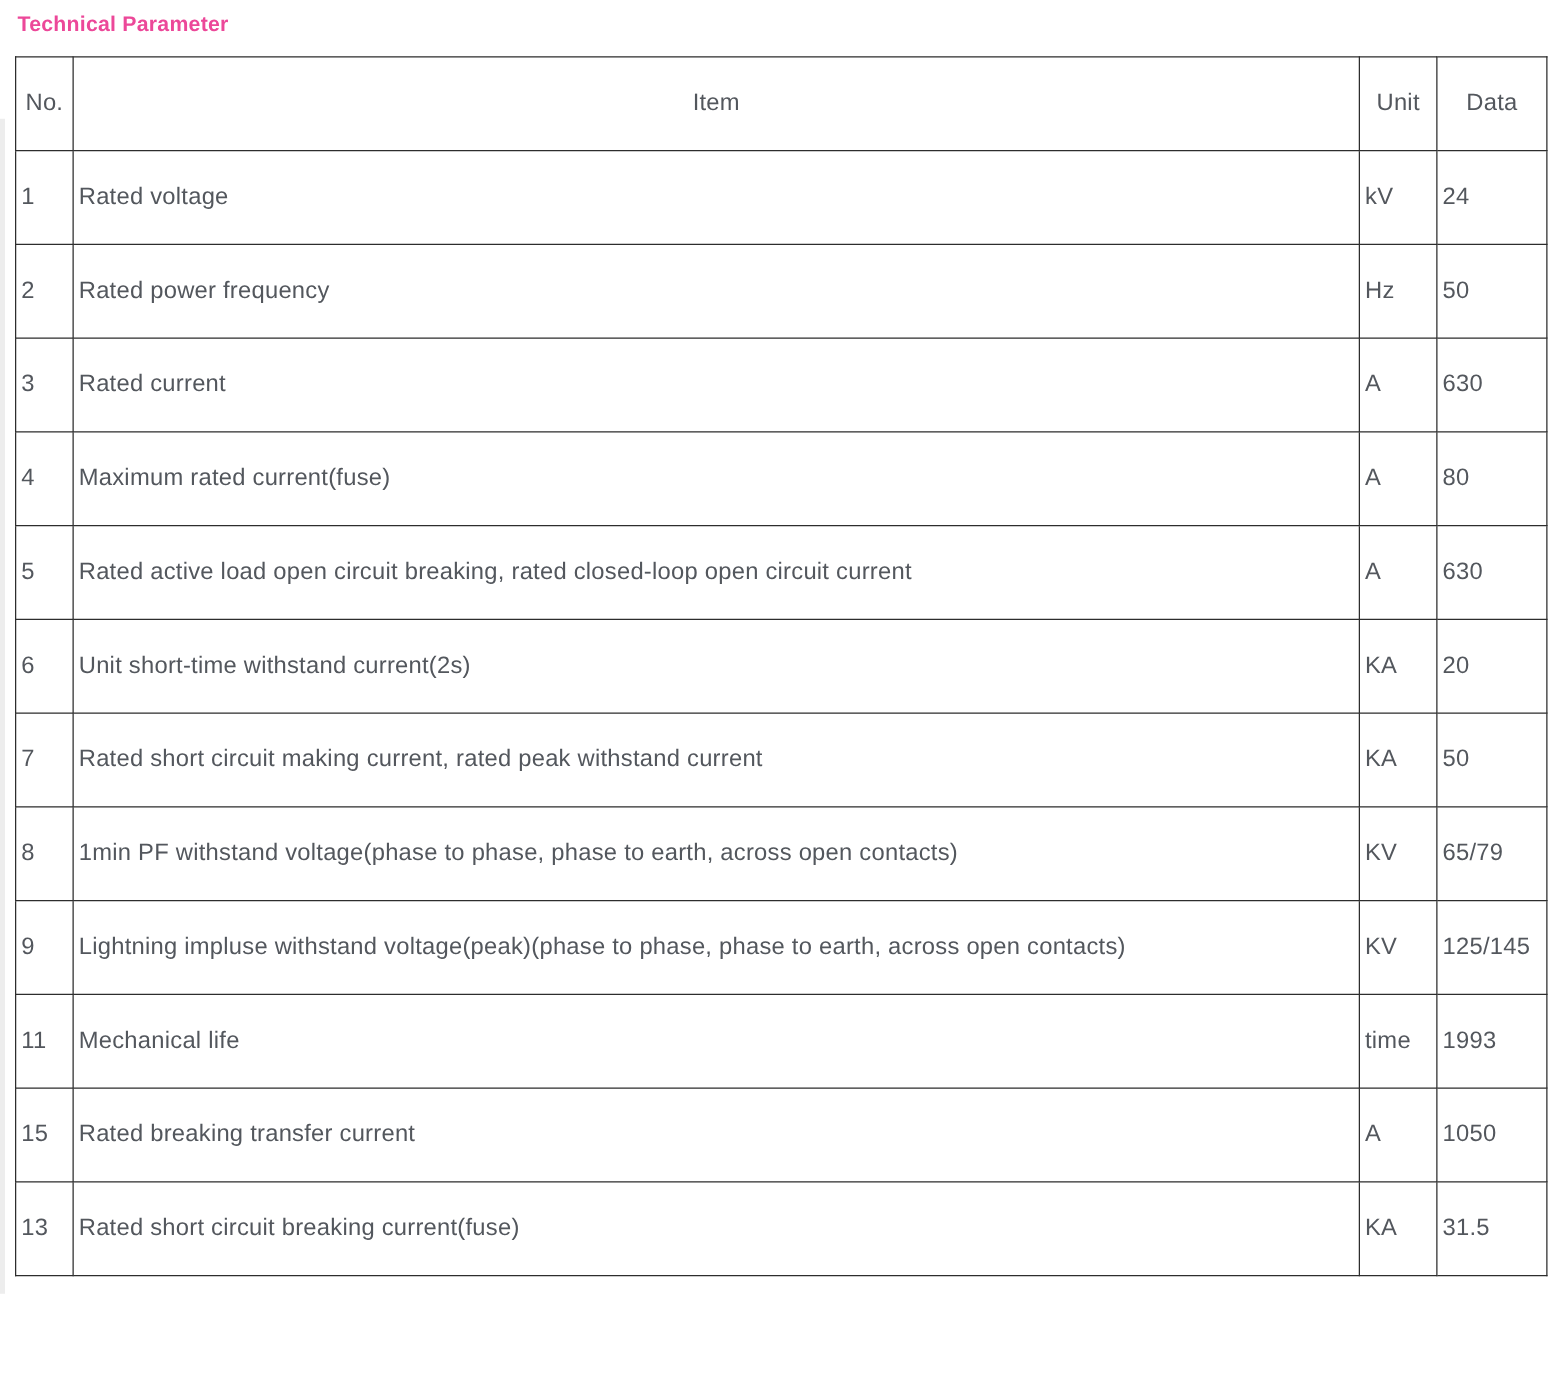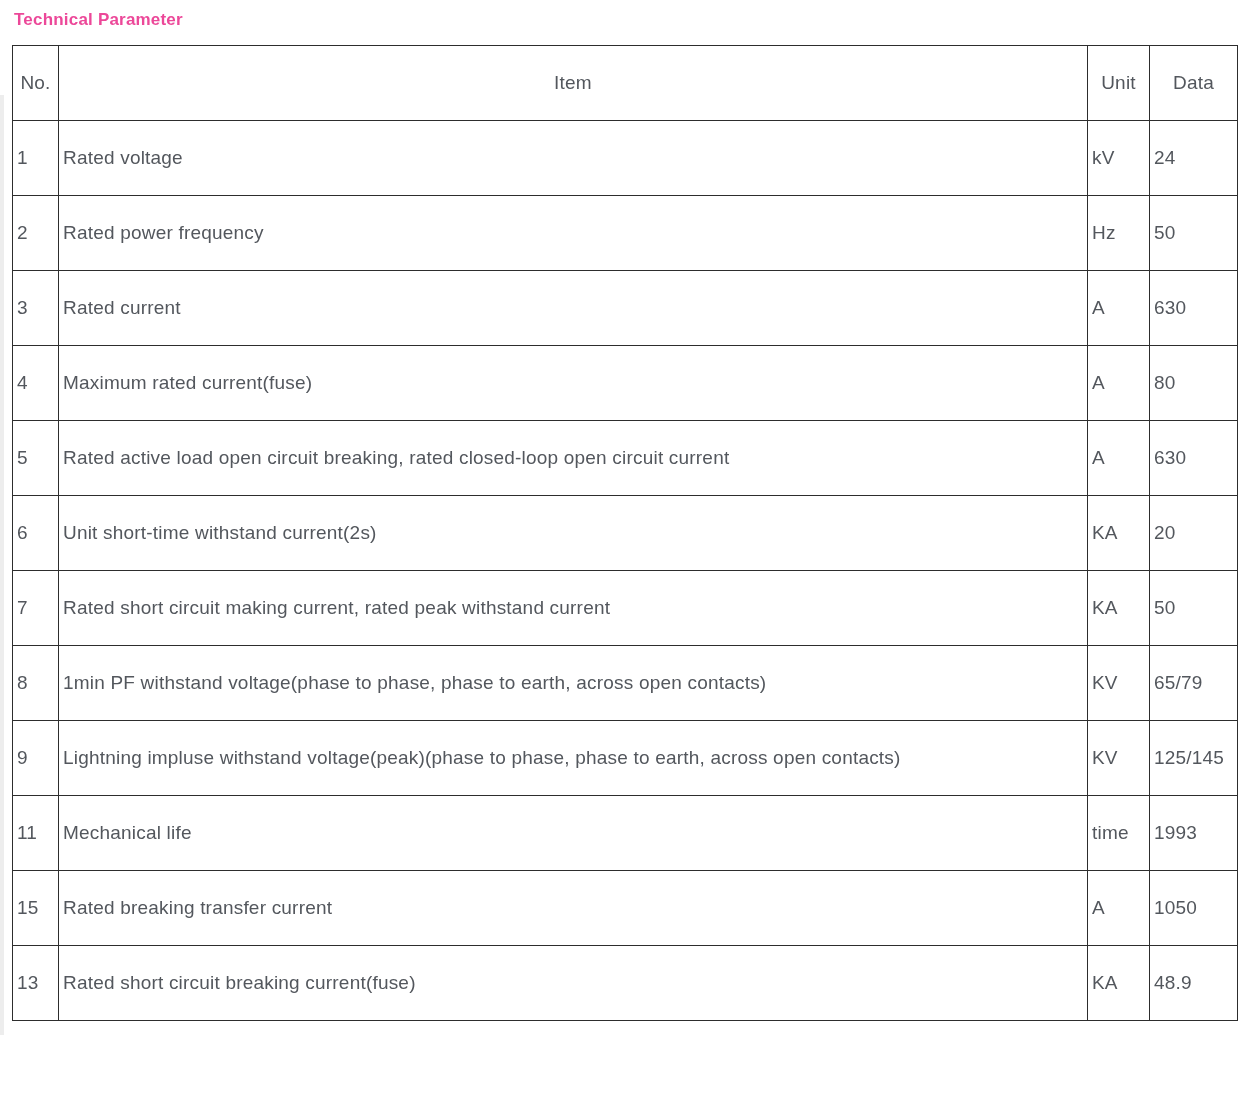--- a/index.html
+++ b/index.html
@@ -152,17 +152,17 @@
       <tr>
         <td class="c-no">15</td>
         <td class="c-item">Rated breaking transfer current</td>
         <td class="c-unit">A</td>
         <td class="c-data">1050</td>
       </tr>
       <tr>
         <td class="c-no">13</td>
         <td class="c-item">Rated short circuit breaking current(fuse)</td>
         <td class="c-unit">KA</td>
-        <td class="c-data">48.9</td>
+        <td class="c-data">31.5</td>
       </tr>
     </tbody>
   </table>
 </div>
 
 </body></html>

